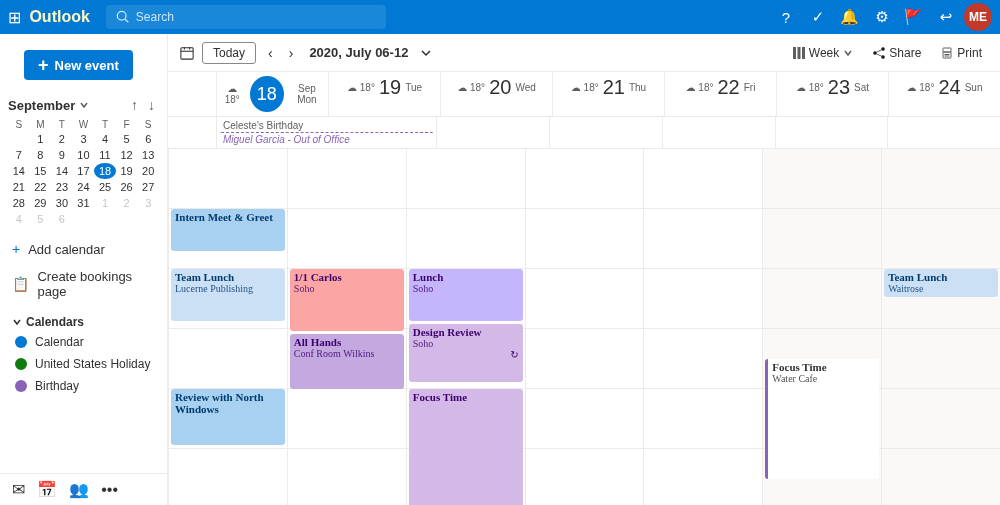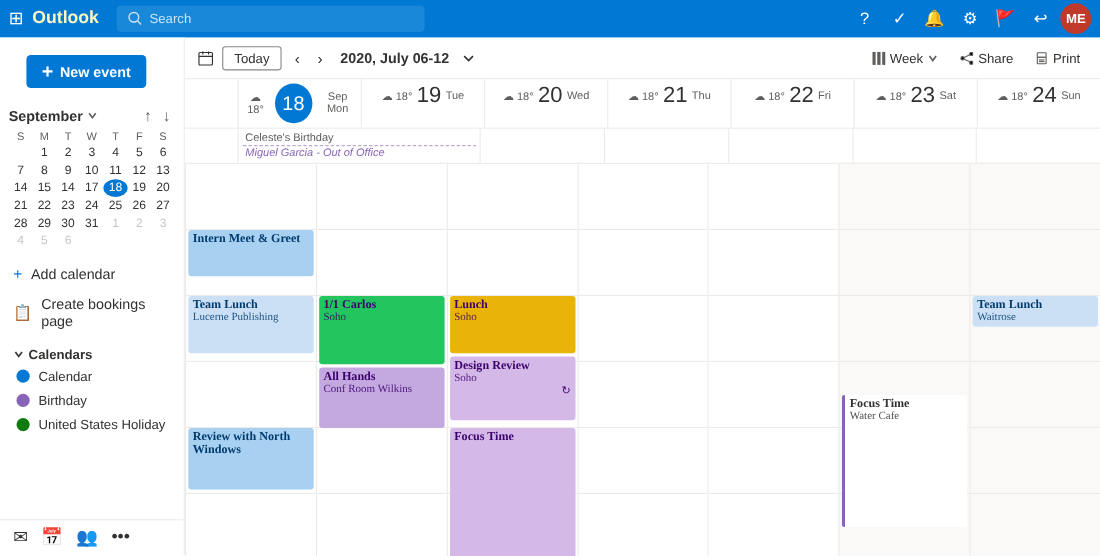--- a/index.html
+++ b/index.html
@@ -86,24 +86,24 @@
     .hour-line { height: 60px; border-bottom: 1px solid #edebe9; position: relative; }
 
     
     .event { position: absolute; left: 2px; right: 2px; border-radius: 3px; padding: 2px 4px; font-size: 11px; overflow: hidden; cursor: pointer; z-index: 2; }
     .event-title { font-weight: 600; }
     .event-sub { font-size: 10px; opacity: 0.85; }
 
     
     .ev-intern { background: #a8d0f0; color: #003b6f; }
     .ev-team-lunch { background: #cce0f5; color: #003b6f; }
-    .ev-carlos { background: #22c55e; color: #3b006b; }
+    .ev-carlos { background: #fca5a5; color: #3b006b; }
     .ev-allhands { background: #c4a8e0; color: #3b006b; }
     .ev-review-north { background: #a8d0f0; color: #003b6f; }
-    .ev-lunch { background: #eab308; color: #3b006b; }
+    .ev-lunch { background: #c4b5fd; color: #3b006b; }
     .ev-design-review { background: #d4b8e8; color: #3b006b; }
     .ev-focus { background: #d4b8e8; color: #3b006b; }
     .ev-laundry { background: #cce0f5; color: #003b6f; }
     .ev-team-lunch-sun { background: #cce0f5; color: #003b6f; }
 
     
     .time-grid::-webkit-scrollbar { width: 6px; }
     .time-grid::-webkit-scrollbar-thumb { background: #c8c6c4; border-radius: 3px; }
   </style>
 </head>
@@ -240,26 +240,26 @@
           <polyline points="2,3 5,7 8,3" fill="none" stroke="#323130" stroke-width="1.5"></polyline>
         </svg>
       <span class="calendars-header-label">Calendars</span>
     </div>
     <div>
       <div class="cal-list-item">
         <div class="cal-dot blue"></div>
         <span>Calendar</span>
       </div>
       <div class="cal-list-item">
+        <div class="cal-dot green"></div>
+        <span>United States Holiday</span>
+      </div>
+      <div class="cal-list-item">
         <div class="cal-dot purple"></div>
         <span>Birthday</span>
-      </div>
-      <div class="cal-list-item">
-        <div class="cal-dot green"></div>
-        <span>United States Holiday</span>
       </div>
     </div>
 
     <div class="sidebar-bottom">
       <span class="sidebar-bottom-icon">✉</span>
       <span class="sidebar-bottom-icon" style="color:#0078d4;">📅</span>
       <span class="sidebar-bottom-icon">👥</span>
       <span class="sidebar-bottom-icon">•••</span>
     </div>
   </div>

